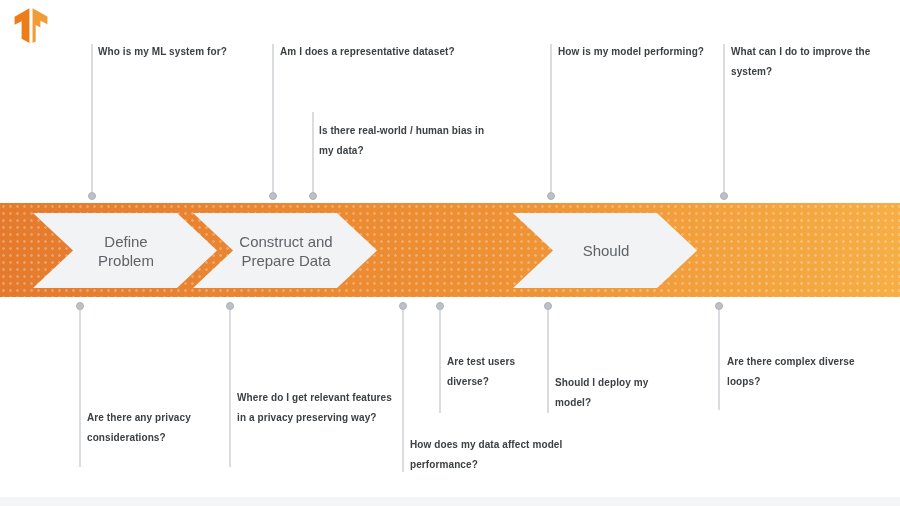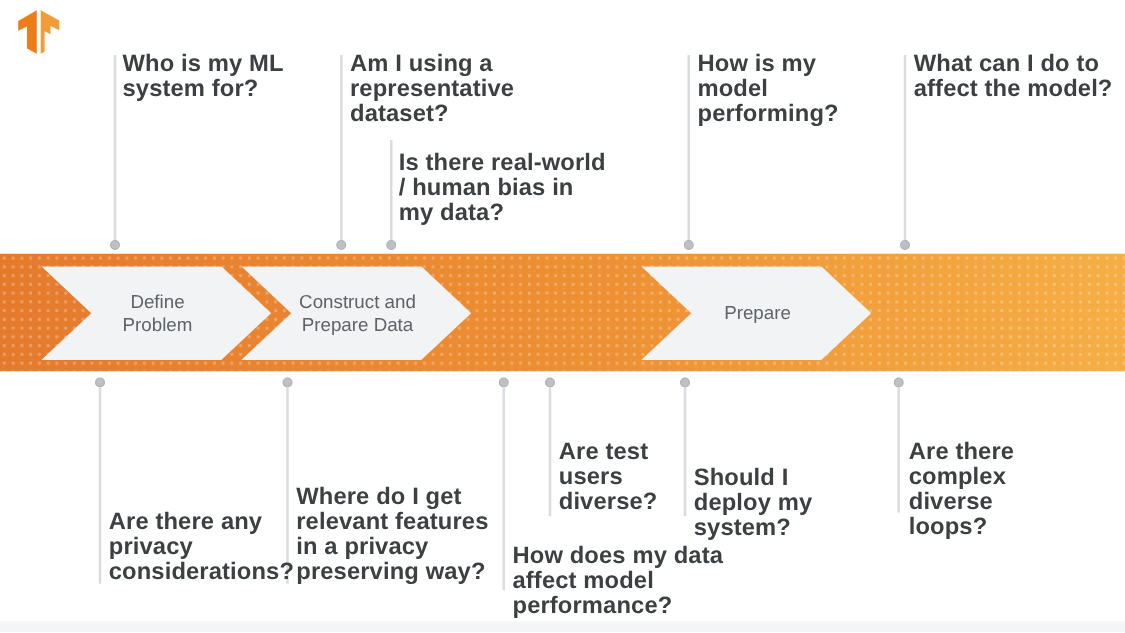--- a/index.html
+++ b/index.html
@@ -29,21 +29,21 @@
   .chev.s2 span{width:100px;}
   .chev.s3 span{width:100px;}
   
   .vline{position:absolute;width:2px;background:#dadce0;}
   .ldot{
     position:absolute;width:6px;height:6px;border-radius:50%;
     background:#bdc1c6;border:1px solid #aeb2b7;
   }
   
   .q{
-    position:absolute;font-weight:bold;font-size:19px;line-height:20px;
+    position:absolute;font-weight:bold;font-size:10px;line-height:20px;
     color:#3c4043;letter-spacing:0.1px;
   }
   .footer-strip{
     position:absolute;left:0;top:497px;width:900px;height:9px;background:#f3f5f6;
   }
   .logo{position:absolute;left:13px;top:7px;width:36px;height:40px;}
 </style>
 </head>
 <body>
 
@@ -56,54 +56,54 @@
 
   <div class="band"></div>
 
   <div class="chev s1" style="left:33px">
     <span>Define Problem</span>
   </div>
   <div class="chev s2" style="left:193px">
     <span>Construct and Prepare Data</span>
   </div>
   <div class="chev s4" style="left:513px">
-    <span>Prepare</span>
+    <span>Should</span>
   </div>
 
   <div class="vline" style="left:91px;top:44px;height:148px"></div>
   <div class="ldot" style="left:88px;top:192px"></div>
   <div class="vline" style="left:272px;top:44px;height:148px"></div>
   <div class="ldot" style="left:269px;top:192px"></div>
   <div class="vline" style="left:312px;top:112px;height:80px"></div>
   <div class="ldot" style="left:309px;top:192px"></div>
   <div class="vline" style="left:550px;top:44px;height:148px"></div>
   <div class="ldot" style="left:547px;top:192px"></div>
   <div class="vline" style="left:723px;top:44px;height:148px"></div>
   <div class="ldot" style="left:720px;top:192px"></div>
 
   <div class="q" style="left:98px;top:42px;width:135px">Who is my ML system for?</div>
-  <div class="q" style="left:280px;top:42px;width:200px">Am I using a representative dataset?</div>
+  <div class="q" style="left:280px;top:42px;width:200px">Am I does a representative dataset?</div>
   <div class="q" style="left:319px;top:121px;width:170px">Is there real-world / human bias in my data?</div>
   <div class="q" style="left:558px;top:42px;width:150px">How is my model performing?</div>
-  <div class="q" style="left:731px;top:42px;width:162px">What can I do to affect the model?</div>
+  <div class="q" style="left:731px;top:42px;width:162px">What can I do to improve the system?</div>
 
   <div class="ldot" style="left:76px;top:302px"></div>
   <div class="vline" style="left:79px;top:310px;height:157px"></div>
   <div class="ldot" style="left:226px;top:302px"></div>
   <div class="vline" style="left:229px;top:310px;height:157px"></div>
   <div class="ldot" style="left:399px;top:302px"></div>
   <div class="vline" style="left:402px;top:310px;height:162px"></div>
   <div class="ldot" style="left:436px;top:302px"></div>
   <div class="vline" style="left:439px;top:310px;height:103px"></div>
   <div class="ldot" style="left:544px;top:302px"></div>
   <div class="vline" style="left:547px;top:310px;height:103px"></div>
   <div class="ldot" style="left:715px;top:302px"></div>
   <div class="vline" style="left:718px;top:310px;height:100px"></div>
 
   <div class="q" style="left:87px;top:408px;width:140px">Are there any privacy considerations?</div>
   <div class="q" style="left:237px;top:388px;width:162px">Where do I get relevant features in a privacy preserving way?</div>
   <div class="q" style="left:410px;top:435px;width:210px">How does my data affect model performance?</div>
   <div class="q" style="left:447px;top:352px;width:80px">Are test users diverse?</div>
-  <div class="q" style="left:555px;top:373px;width:130px">Should I deploy my system?</div>
+  <div class="q" style="left:555px;top:373px;width:130px">Should I deploy my model?</div>
   <div class="q" style="left:727px;top:352px;width:128px">Are there complex diverse loops?</div>
 
   <div class="footer-strip"></div>
 </div>
 
 </body></html>

